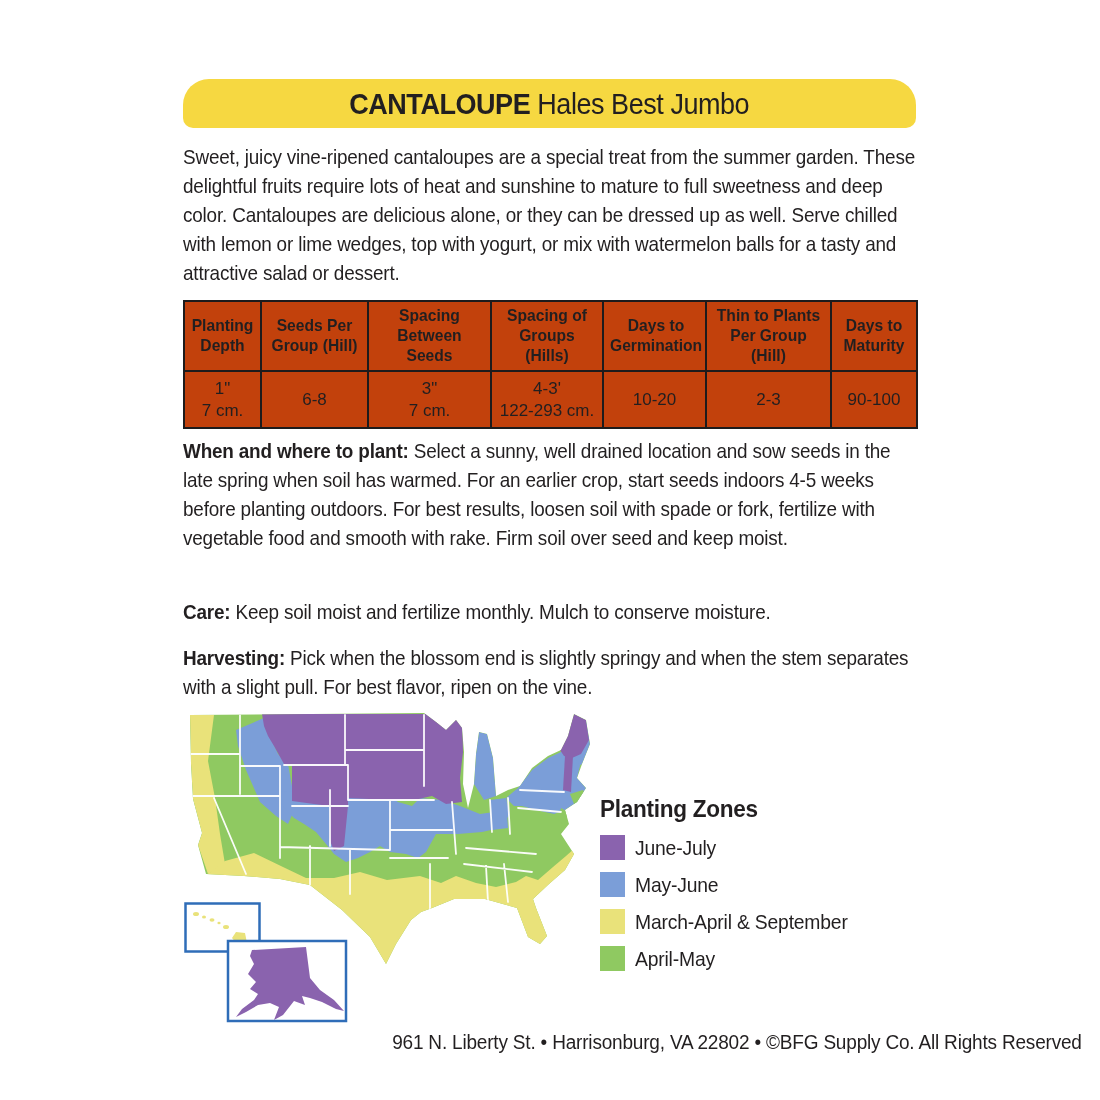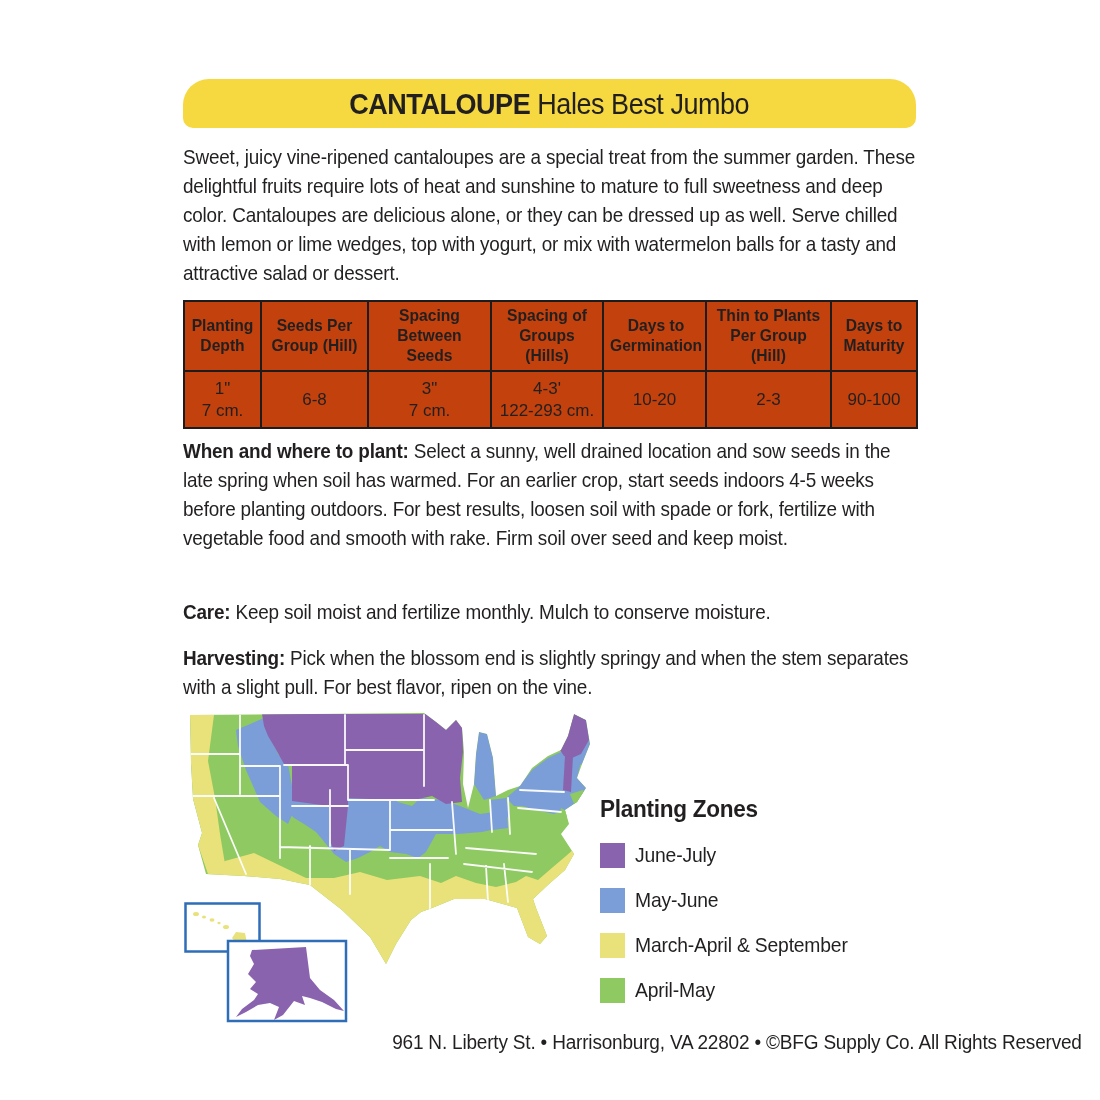--- a/index.html
+++ b/index.html
@@ -19,21 +19,21 @@
     table-layout:fixed; }
   table.seed td { border:2px solid #1d1b1c; text-align:center; vertical-align:middle; padding:4px 2px; }
   table.seed .hrow td { height:59px; font-weight:700; font-size:17px; line-height:20px; }
   table.seed .vrow td { height:57px; font-size:17px; line-height:22px; }
   .cellwrap { display:inline-block; transform:scaleX(.92); }
 
   .map-svg { position:absolute; left:184px; top:706px; width:420px; height:320px; }
 
   .legend { position:absolute; left:600px; top:795px; width:330px; }
   .legend-title { font-size:24px; font-weight:700; letter-spacing:-.3px; transform:scaleX(.94); transform-origin:0 0; }
-  .legend-row { display:flex; margin-top:20px; height:25px; }
+  .legend-row { display:flex; align-items:center; margin-top:12px; height:25px; }
   .legend-swatch { width:25px; height:25px; flex:0 0 25px; }
   .legend-label { margin-left:10px; font-size:21px; letter-spacing:-.2px; transform:scaleX(.92); transform-origin:0 0; white-space:nowrap; }
 
   .footer { position:absolute; left:0; top:1031px; width:1100px; text-align:right;
     font-size:20px; letter-spacing:-.2px; }
   .footer-inner { display:inline-block; transform:scaleX(.95); white-space:nowrap; }
 </style>
 </head>
 <body>
 

